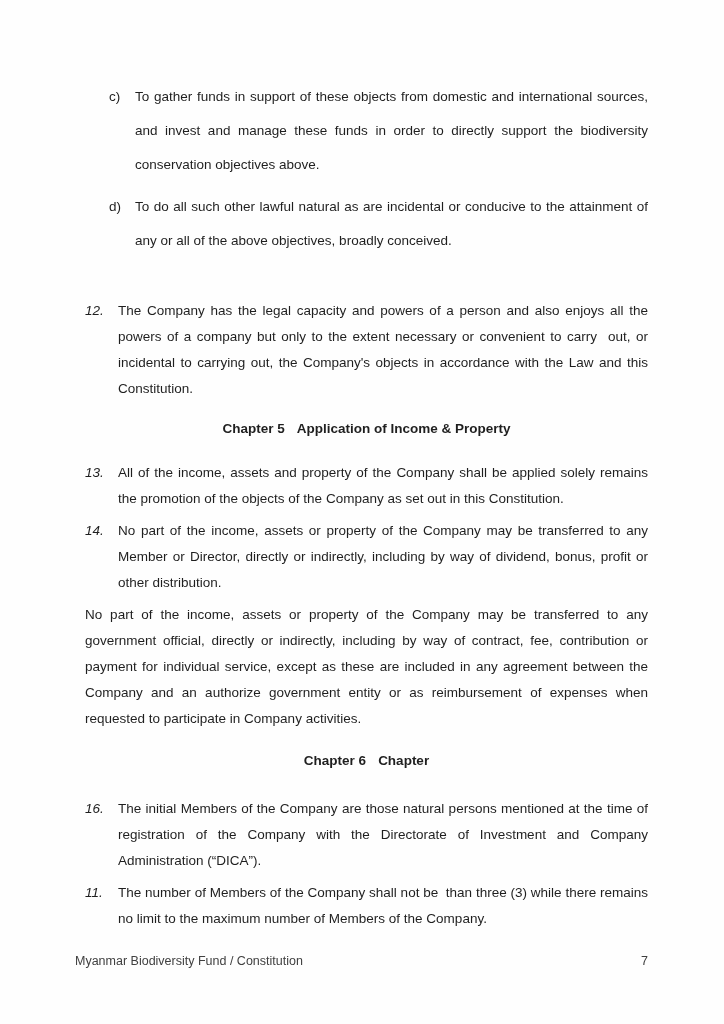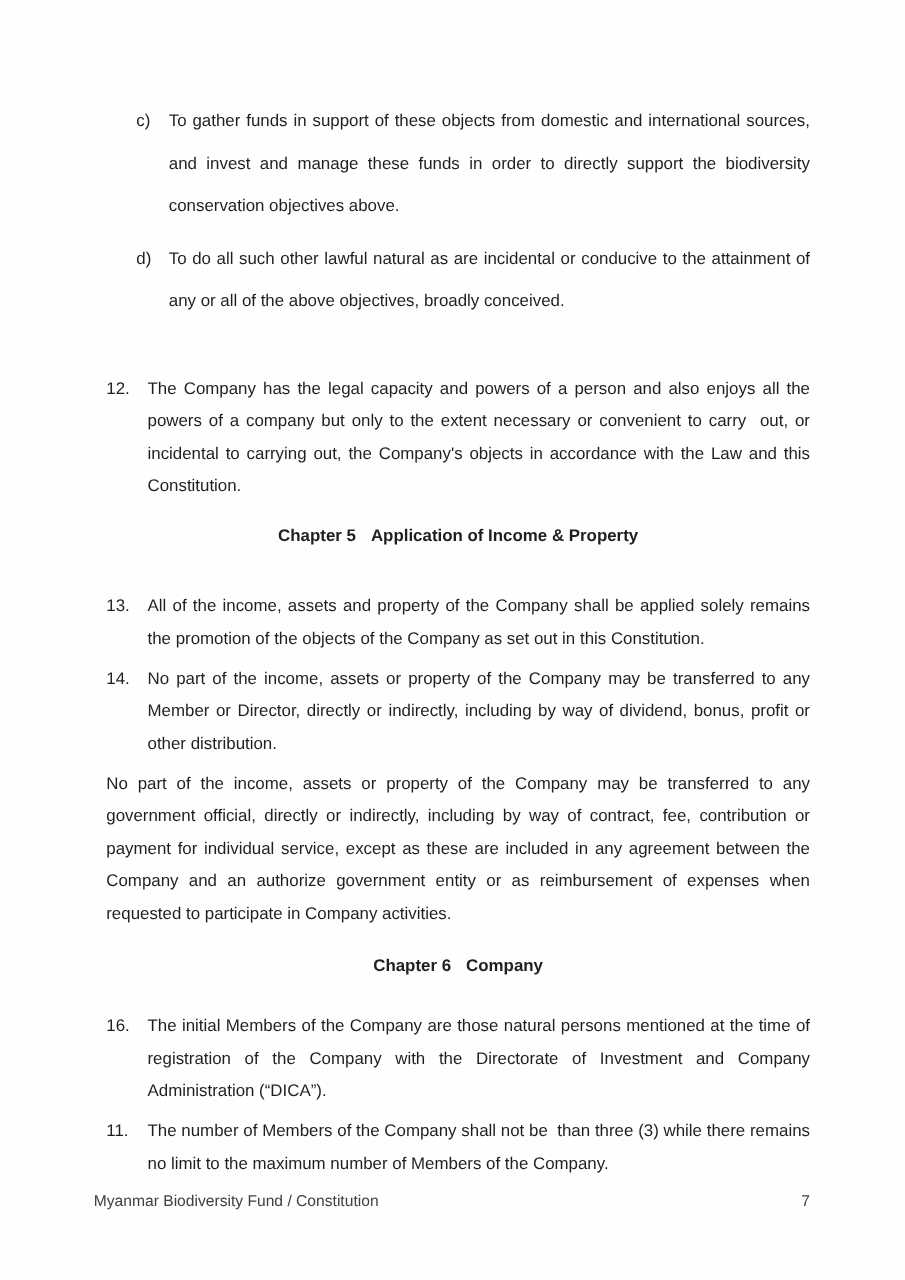--- a/index.html
+++ b/index.html
@@ -38,35 +38,36 @@
 
   
   .clause {
     display: flex;
     line-height: 26px;
     margin-bottom: 6px;
   }
   .clause .num {
     width: 33px;
     flex-shrink: 0;
+    font-style: italic;
   }
   .clause .text {
     flex: 1;
     text-align: justify;
   }
   .clause-12 { margin-top: 40px; margin-bottom: 0; }
 
   .chapter-heading {
     text-align: center;
     font-weight: bold;
     font-size: 13.5px;
     line-height: 26px;
   }
   .chapter-heading .chapter-title { margin-left: 12px; }
-  .heading-ch5 { margin-top: 14px; margin-bottom: 30px; }
+  .heading-ch5 { margin-top: 14px; margin-bottom: 18px; }
   .heading-ch6 { margin-top: 16px; margin-bottom: 22px; }
 
   .bold { font-weight: normal; }
 
   .footer {
     position: absolute;
     left: 75px;
     right: 76px;
     top: 954px;
     display: flex;
@@ -107,21 +108,21 @@
   <div class="clause">
     <span class="num">14.</span>
     <span class="text">No part of the income, assets or property of the Company may be transferred to any Member or Director, directly or indirectly, including by way of dividend, bonus, profit or other distribution.</span>
   </div>
 
   <div class="clause">
     <span class="text">No part of the income, assets or property of the Company may be transferred to any government official, directly or indirectly, including by way of contract, fee, contribution or payment for individual service, except as these are included in any agreement between the Company and an authorize government entity or as reimbursement of expenses when requested to participate in Company activities.</span>
   </div>
 
   <div class="chapter-heading heading-ch6">
-    <span class="chapter-label">Chapter 6</span><span class="chapter-title">Company</span>
+    <span class="chapter-label">Chapter 6</span><span class="chapter-title">Chapter</span>
   </div>
 
   <div class="clause">
     <span class="num">16.</span>
     <span class="text"><span>The initial Members of the Company are those natural persons mentioned at the time of registration of the Company with the Directorate of Investment and Company Administration (“</span><span class="bold">DICA</span><span>”).</span></span>
   </div>
 
   <div class="clause">
     <span class="num">11.</span>
     <span class="text">The number of Members of the Company shall not be &nbsp;than three (3) while there remains no limit to the maximum number of Members of the Company.</span>

